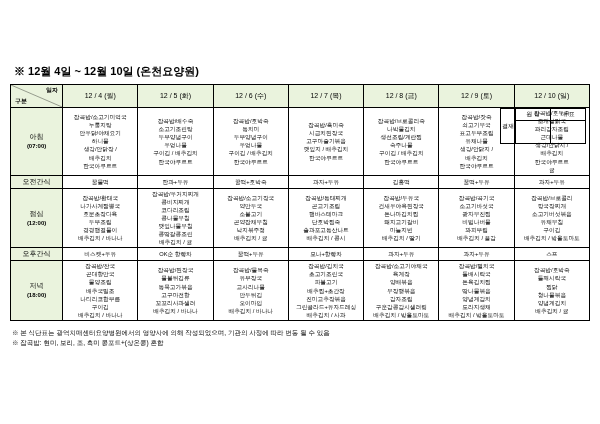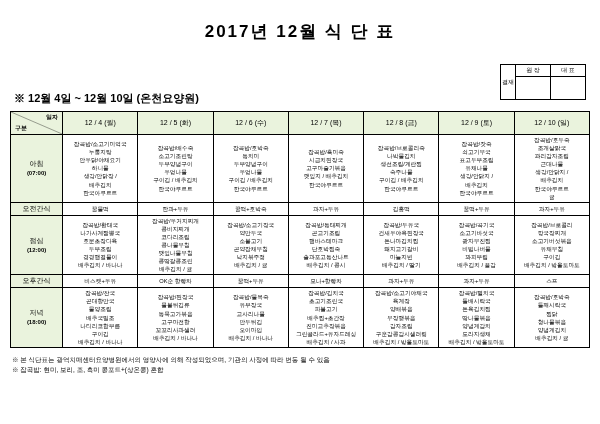--- a/index.html
+++ b/index.html
@@ -65,21 +65,21 @@
     border-bottom: 1px solid #000;
     width: 100%;
     text-align: center;
   }
   .approval-cell .bd {
     height: 22px;
   }
   .subtitle {
     font-size: 11px;
     font-weight: bold;
-    margin-top: 48px;
+    margin-top: 64px;
     margin-bottom: 5px;
     margin-left: 4px;
   }
   table.menu {
     width: 100%;
     border-collapse: collapse;
     table-layout: fixed;
     font-size: 6px;
   }
   table.menu td, table.menu th {
@@ -155,21 +155,20 @@
   }
   .notes div {
     white-space: nowrap;
   }
 </style>
 </head>
 <body>
 
 <div class="page">
 
-  <div class="title">2017년 12월 식 단 표</div>
 
   <div class="approval-box">
     <div class="approval-label">결재</div>
     <div class="approval-cells">
       <div class="approval-cell">
         <div class="hd">원 장</div>
         <div class="bd"></div>
       </div>
       <div class="approval-cell">
         <div class="hd">대 표</div>

